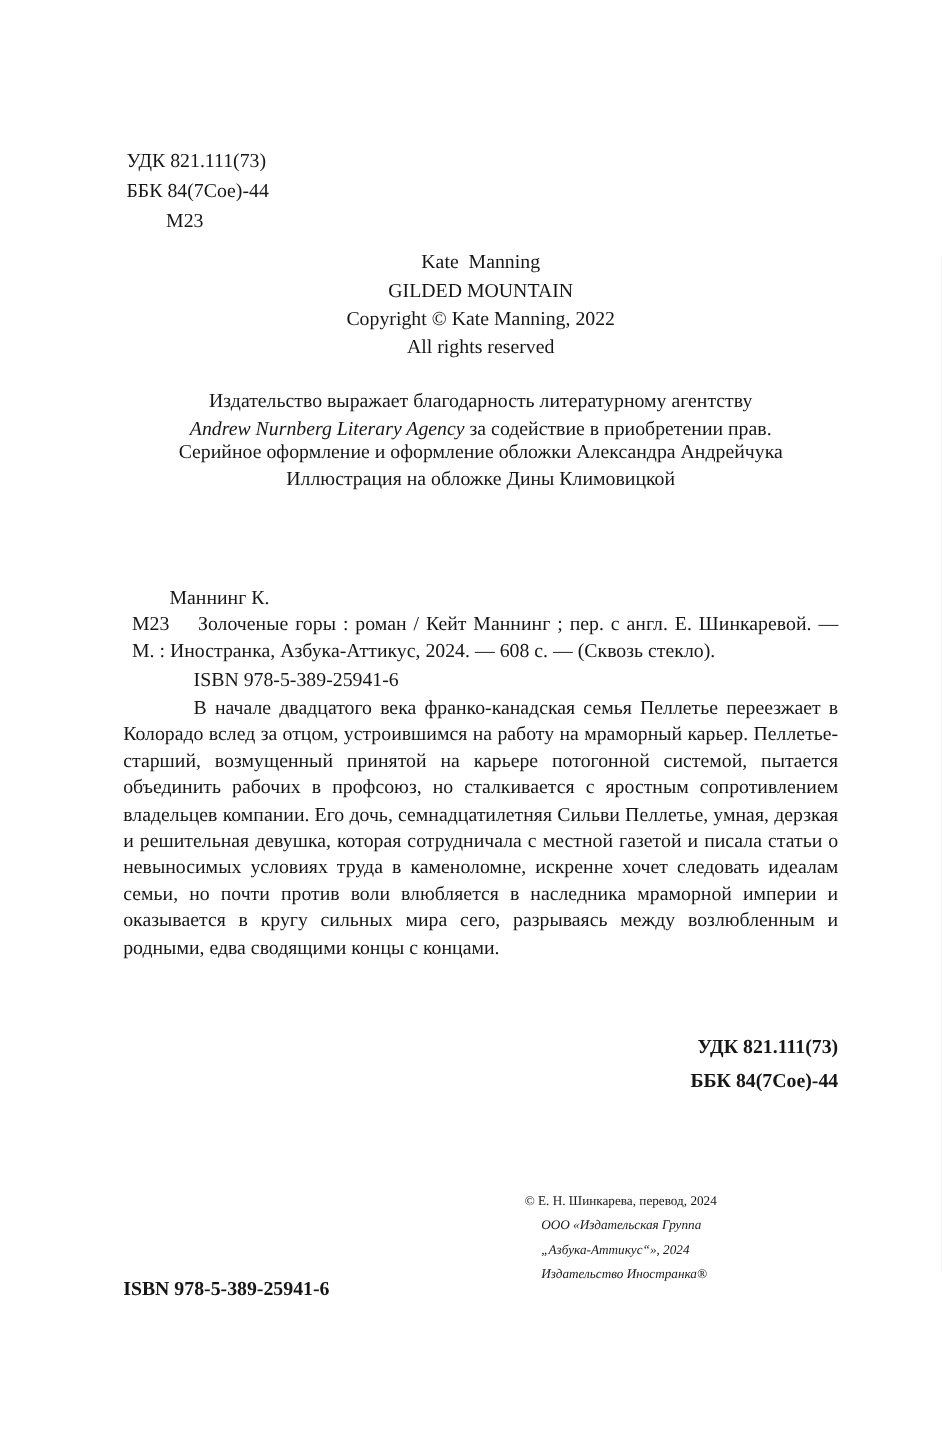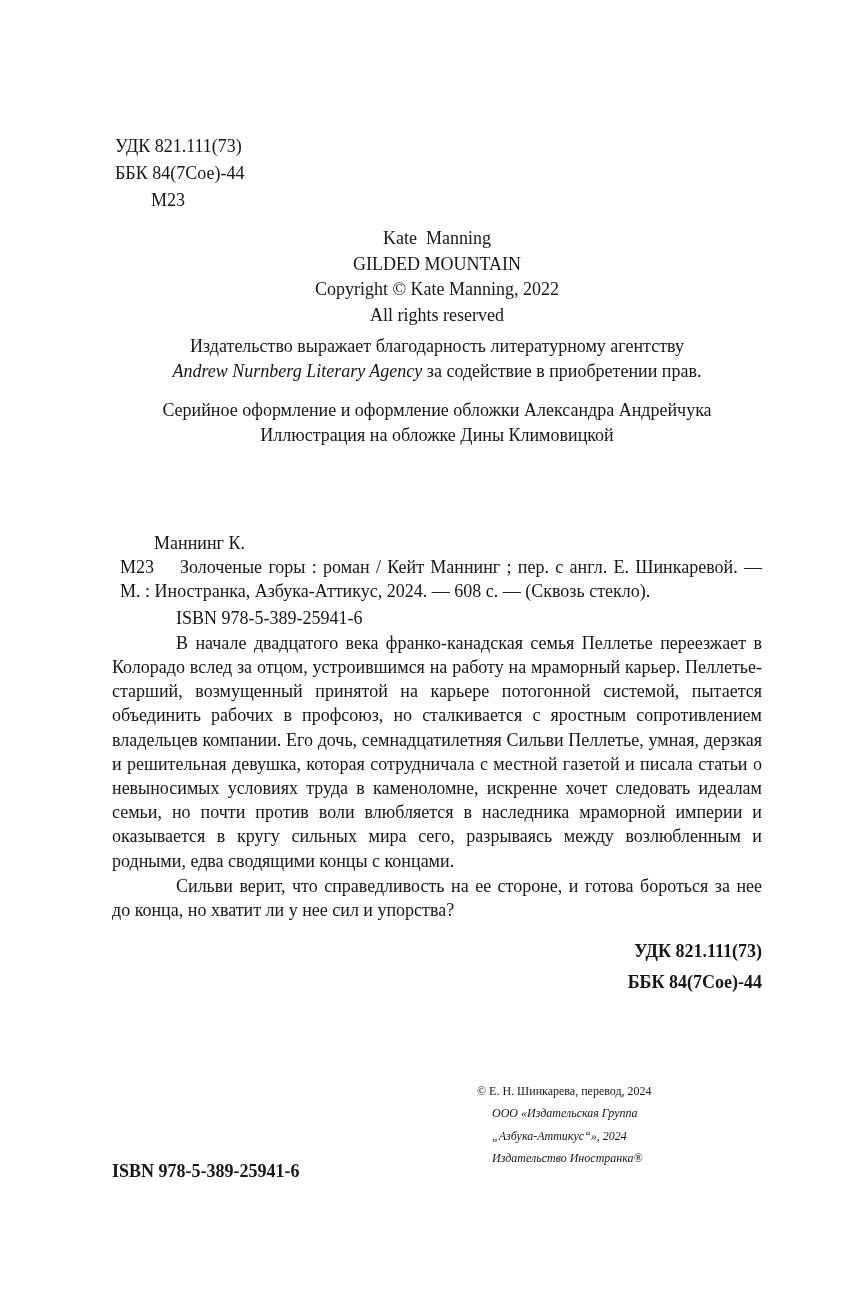--- a/index.html
+++ b/index.html
@@ -25,21 +25,21 @@
   .udc-top .code { margin-left: 36px; }
 
   
   .centered {
     position: absolute;
     left: 112px; width: 650px;
     text-align: center;
   }
   .english-block { top: 226px; line-height: 25.5px; }
   .english-block .keep-space { white-space: pre-wrap; }
-  .agency-block  { top: 334px; line-height: 24.5px; }
+  .agency-block  { top: 352px; line-height: 24.5px; }
   .agency-block .keep-space { white-space: pre-wrap; }
   .credits-block { top: 398px; line-height: 24.5px; }
 
   
   .biblio-section {
     position: absolute;
     top: 531px; left: 112px; width: 650px;
     line-height: 24.2px;
     text-align: left;
   }
@@ -107,21 +107,20 @@
   <div class="centered credits-block">
     <div>Серийное оформление и оформление обложки Александра Андрейчука</div>
     <div>Иллюстрация на обложке Дины Климовицкой</div>
   </div>
 
   <div class="biblio-section">
     <p class="author-heading">Маннинг К.</p>
     <p class="biblio-entry"><span>М23</span><span class="entry-gap"></span><span>Золоченые горы : роман / Кейт Маннинг ; пер. с англ. Е. Шинкаревой. — М. : Иностранка, Азбука-Аттикус, 2024. — 608 с. — (Сквозь стекло).</span></p>
     <p class="biblio-isbn">ISBN 978-5-389-25941-6</p>
     <p class="annotation-para">В начале двадцатого века франко-канадская семья Пеллетье переезжает в Колорадо вслед за отцом, устроившимся на работу на мраморный карьер. Пеллетье-старший, возмущенный принятой на карьере потогонной системой, пытается объединить рабочих в профсоюз, но сталкивается с яростным сопротивлением владельцев компании. Его дочь, семнадцатилетняя Сильви Пеллетье, умная, дерзкая и решительная девушка, которая сотрудничала с местной газетой и писала статьи о невыносимых условиях труда в каменоломне, искренне хочет следовать идеалам семьи, но почти против воли влюбляется в наследника мраморной империи и оказывается в кругу сильных мира сего, разрываясь между возлюбленным и родными, едва сводящими концы с концами.</p>
-    <p class="annotation-para">Сильви верит, что справедливость на ее стороне, и готова бороться за нее до конца, но хватит ли у нее сил и упорства?</p>
   </div>
 
   <div class="udc-bottom">
     <div>УДК 821.111(73)</div>
     <div>ББК 84(7Сое)-44</div>
   </div>
 
   <div class="copyright-block">
     <div>© Е. Н. Шинкарева, перевод, 2024</div>
     <div class="indented">ООО «Издательская Группа</div>

